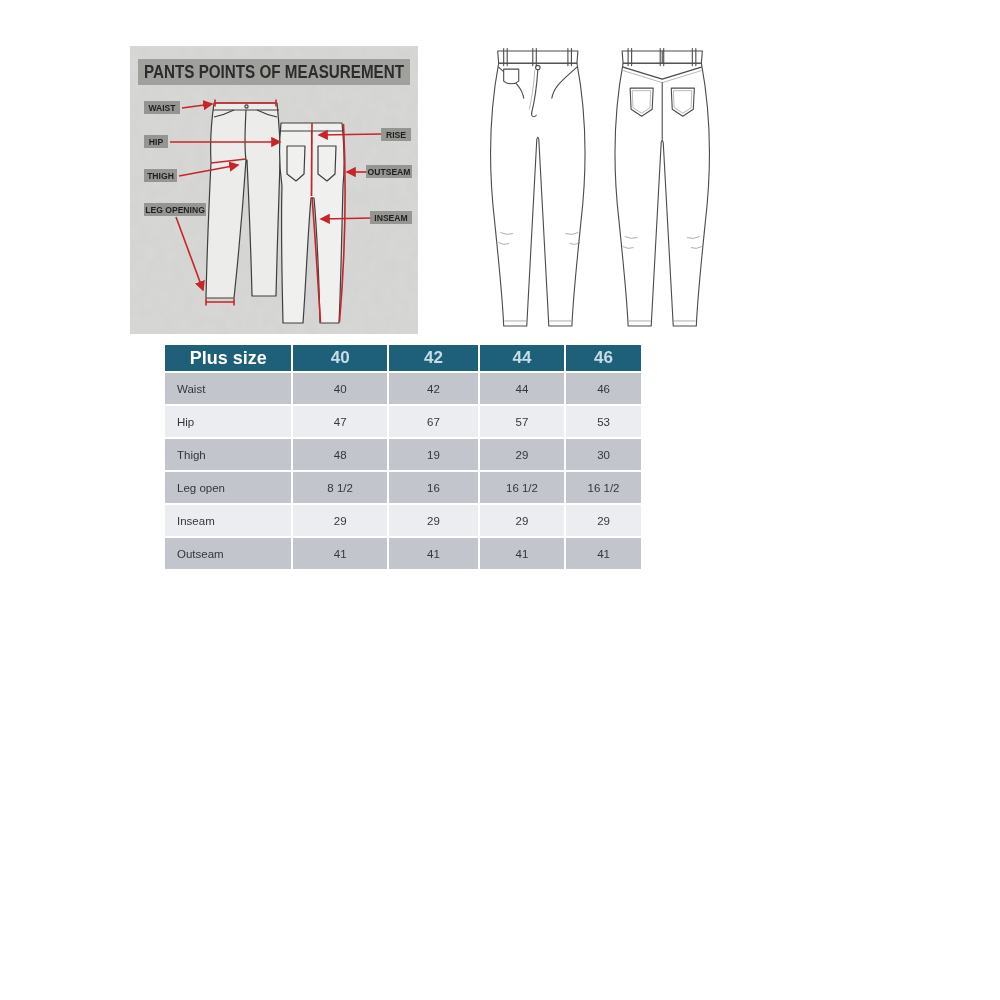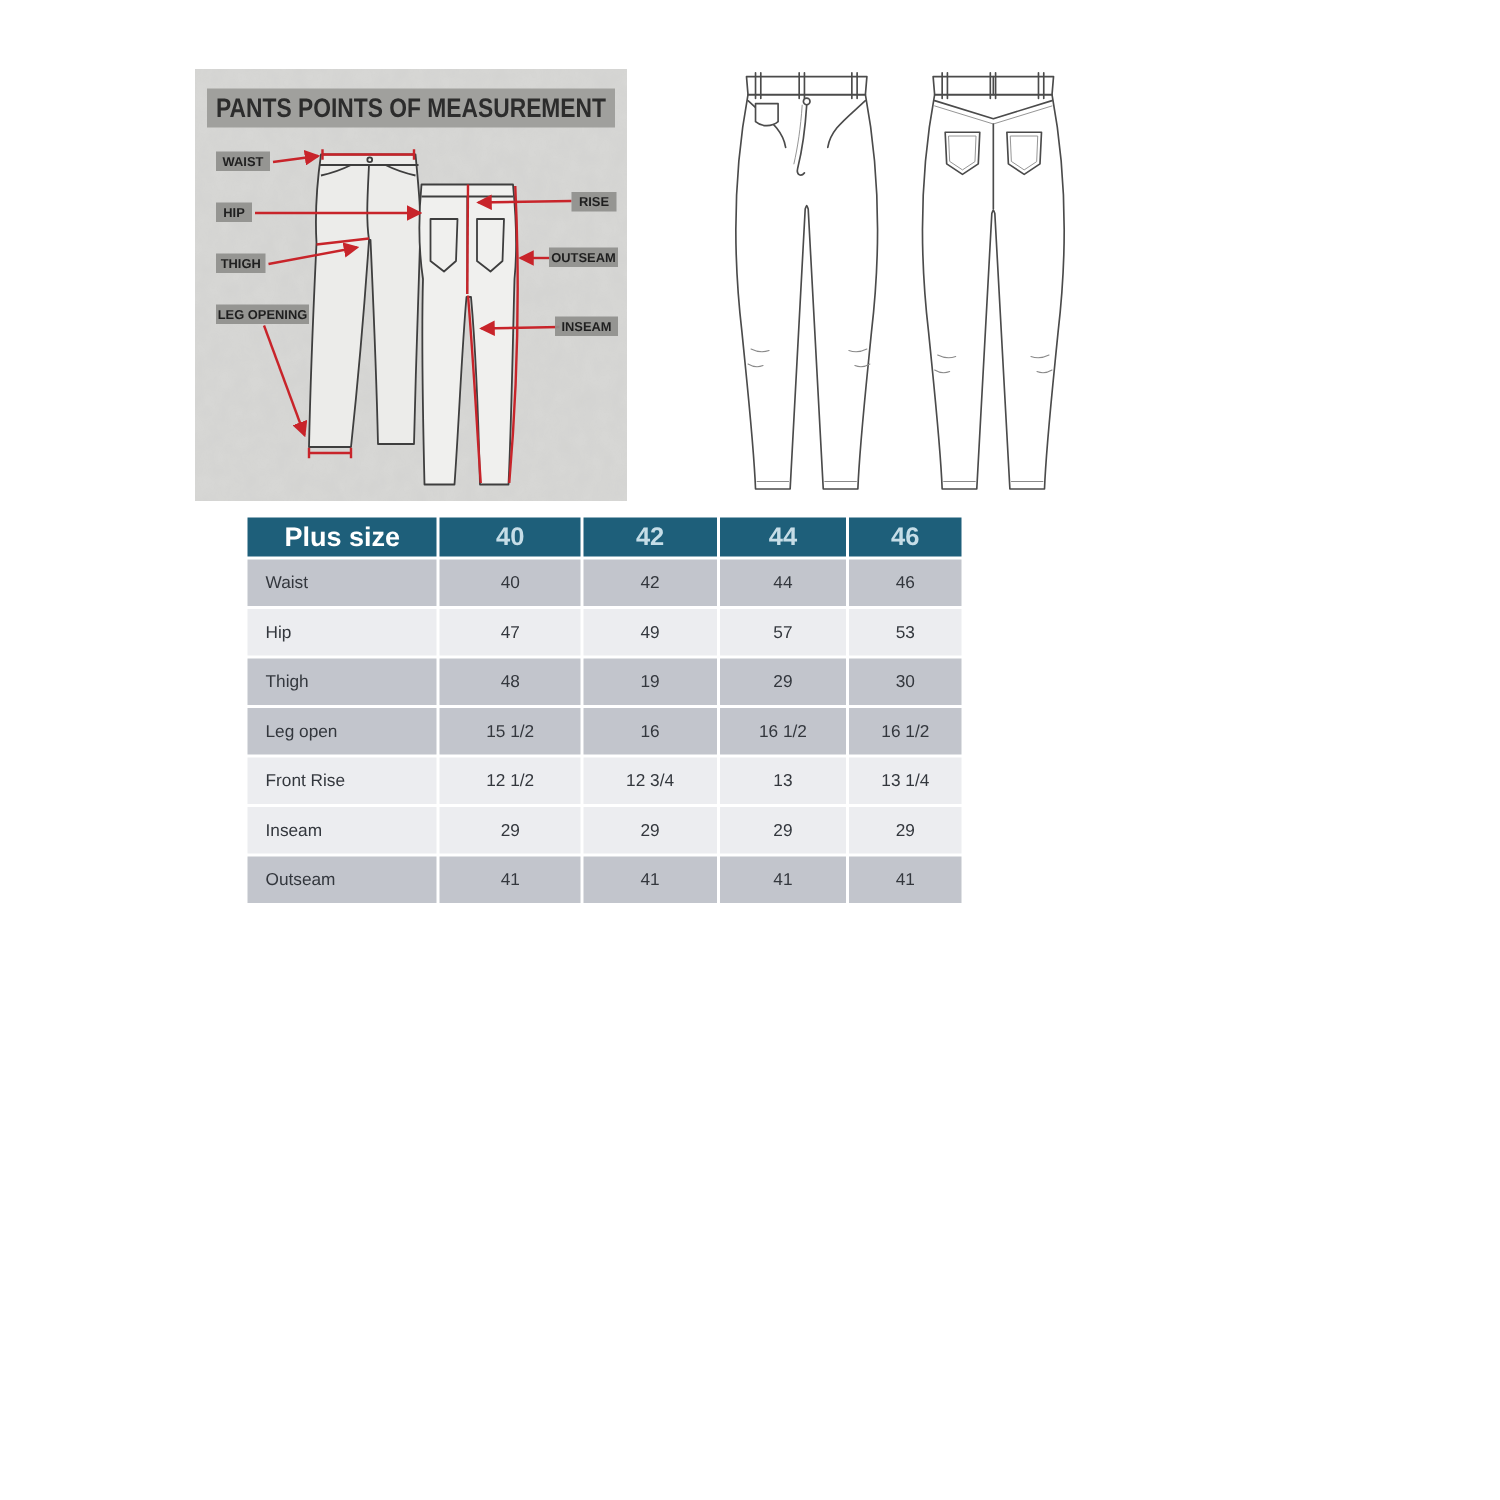--- a/index.html
+++ b/index.html
@@ -163,44 +163,37 @@
         <tr class="dark">
           <td class="lbl">Waist</td>
           <td>40</td>
           <td>42</td>
           <td>44</td>
           <td>46</td>
         </tr>
         <tr class="light">
           <td class="lbl">Hip</td>
           <td>47</td>
-          <td>49</td>
+          <td>67</td>
           <td>57</td>
           <td>53</td>
         </tr>
         <tr class="dark">
           <td class="lbl">Thigh</td>
           <td>48</td>
           <td>19</td>
           <td>29</td>
           <td>30</td>
         </tr>
         <tr class="dark">
           <td class="lbl">Leg open</td>
-          <td>15 1/2</td>
+          <td>8 1/2</td>
           <td>16</td>
           <td>16 1/2</td>
           <td>16 1/2</td>
-        </tr>
-        <tr class="light">
-          <td class="lbl">Front Rise</td>
-          <td>12 1/2</td>
-          <td>12 3/4</td>
-          <td>13</td>
-          <td>13 1/4</td>
         </tr>
         <tr class="light">
           <td class="lbl">Inseam</td>
           <td>29</td>
           <td>29</td>
           <td>29</td>
           <td>29</td>
         </tr>
         <tr class="dark">
           <td class="lbl">Outseam</td>

